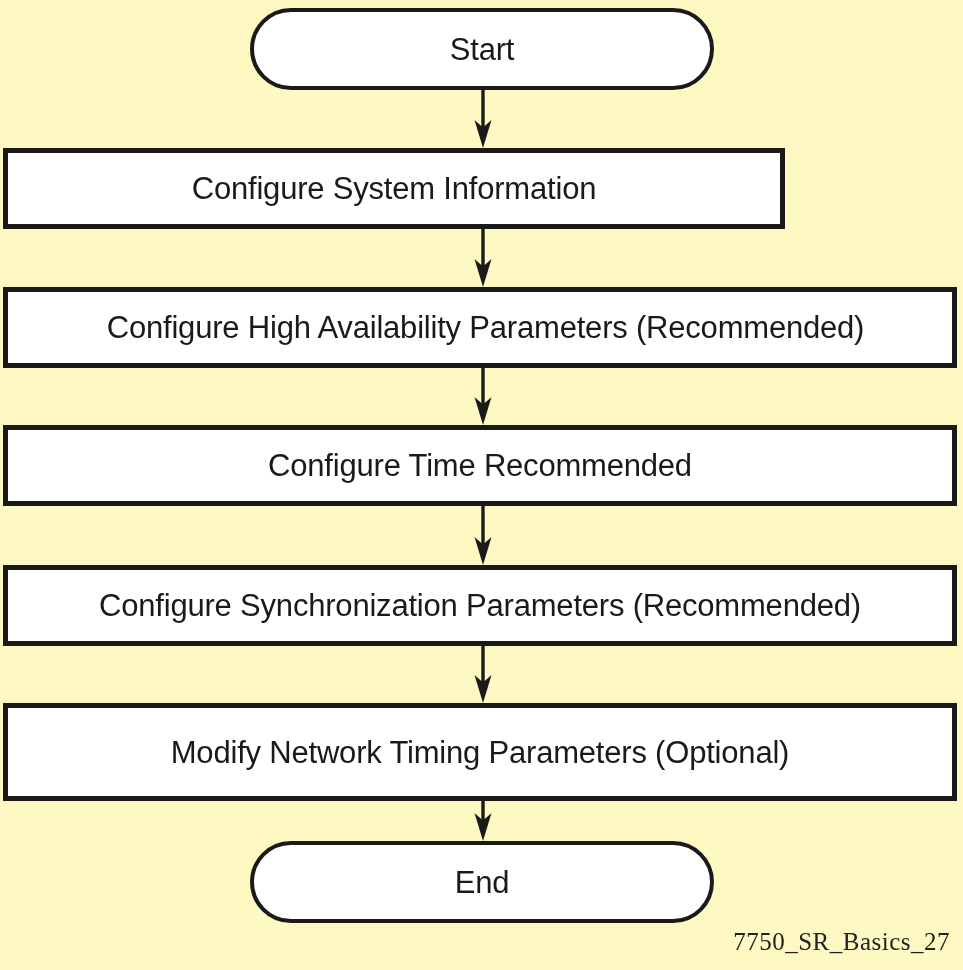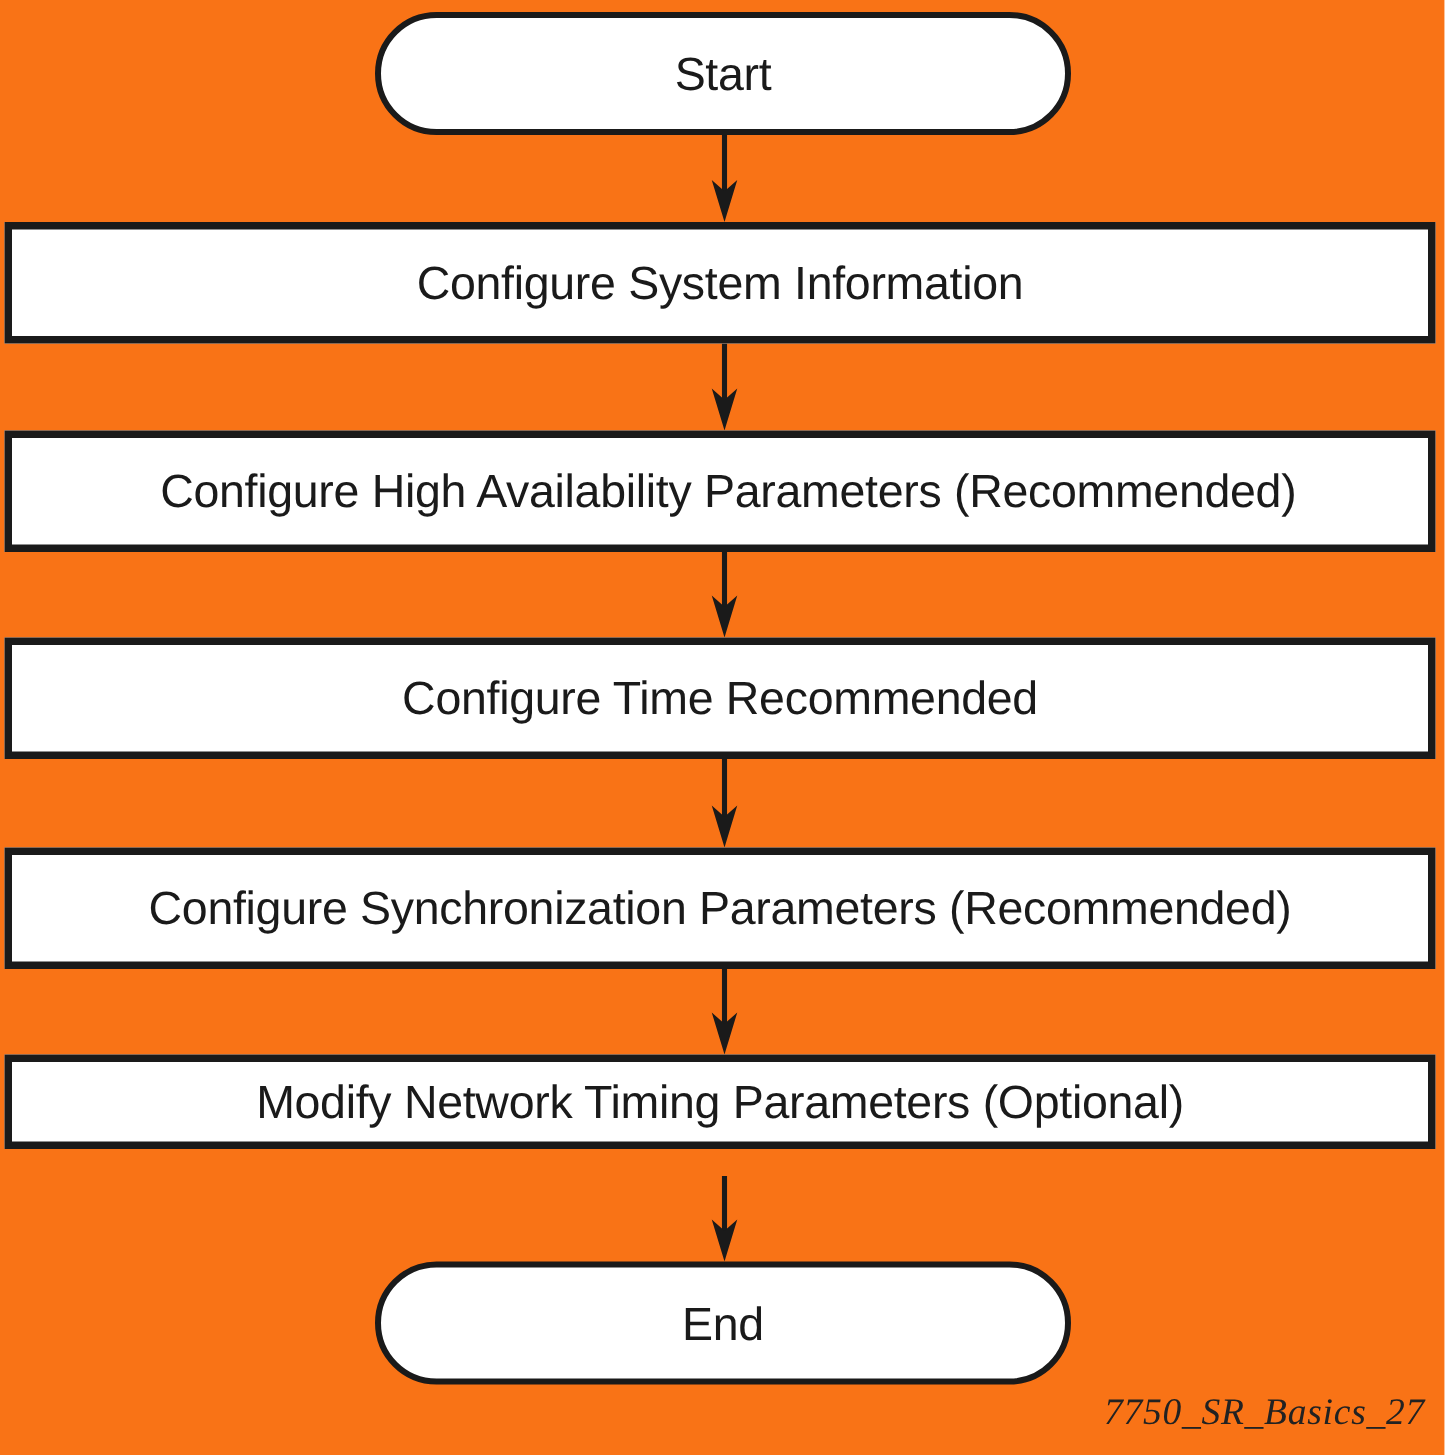--- a/index.html
+++ b/index.html
@@ -8,21 +8,21 @@
     background: #ffffff;
   }
   body {
     font-family: "Liberation Sans", sans-serif;
     -webkit-font-smoothing: antialiased;
   }
   #canvas {
     position: relative;
     width: 963px;
     height: 970px;
-    background: #f97316;
+    background: #fef9c3;
     overflow: hidden;
   }
 
   
   .node {
     position: absolute;
     box-sizing: border-box;
     background: #ffffff;
     display: flex;
     align-items: center;
@@ -59,21 +59,20 @@
     display: block;
     overflow: visible;
   }
 
   
   .figure-caption {
     position: absolute;
     right: 13px;
     bottom: 14px;
     font-family: "Liberation Serif", serif;
-    font-style: italic;
     font-size: 25px;
     color: #222222;
     letter-spacing: 0.5px;
     white-space: nowrap;
   }
 </style>
 </head>
 <body>
 
 <div id="canvas">
@@ -117,37 +116,37 @@
     <svg width="2" height="57" viewBox="0 0 2 57">
       <line x1="1" y1="0" x2="1" y2="38" stroke="#1a1a1a" stroke-width="3.4"></line>
       <path d="M 1 57 L -7.5 29 L 1 36.5 L 9.5 29 Z" fill="#1a1a1a"></path>
     </svg>
   </div>
 
   <div class="node terminator" style="left:250px; top:8px; width:464px; height:82px;">
     <span class="node-label">Start</span>
   </div>
 
-  <div class="node process" style="left:3px; top:148px; width:954px; height:81px;">
+  <div class="node process" style="left:3px; top:148px; width:782px; height:81px;">
     <span class="node-label">Configure System Information</span>
   </div>
 
   <div class="node process" style="left:3px; top:287px; width:954px; height:81px;padding-left:11px;">
     <span class="node-label">Configure High Availability Parameters (Recommended)</span>
   </div>
 
   <div class="node process" style="left:3px; top:425px; width:954px; height:81px;">
     <span class="node-label">Configure Time Recommended</span>
   </div>
 
   <div class="node process" style="left:3px; top:565px; width:954px; height:81px;">
     <span class="node-label">Configure Synchronization Parameters (Recommended)</span>
   </div>
 
-  <div class="node process" style="left:3px; top:703px; width:954px; height:63px;">
+  <div class="node process" style="left:3px; top:703px; width:954px; height:98px;">
     <span class="node-label">Modify Network Timing Parameters (Optional)</span>
   </div>
 
   <div class="node terminator" style="left:250px; top:841px; width:464px; height:82px;">
     <span class="node-label">End</span>
   </div>
 
   <div class="figure-caption">7750_SR_Basics_27</div>
 
 </div>

